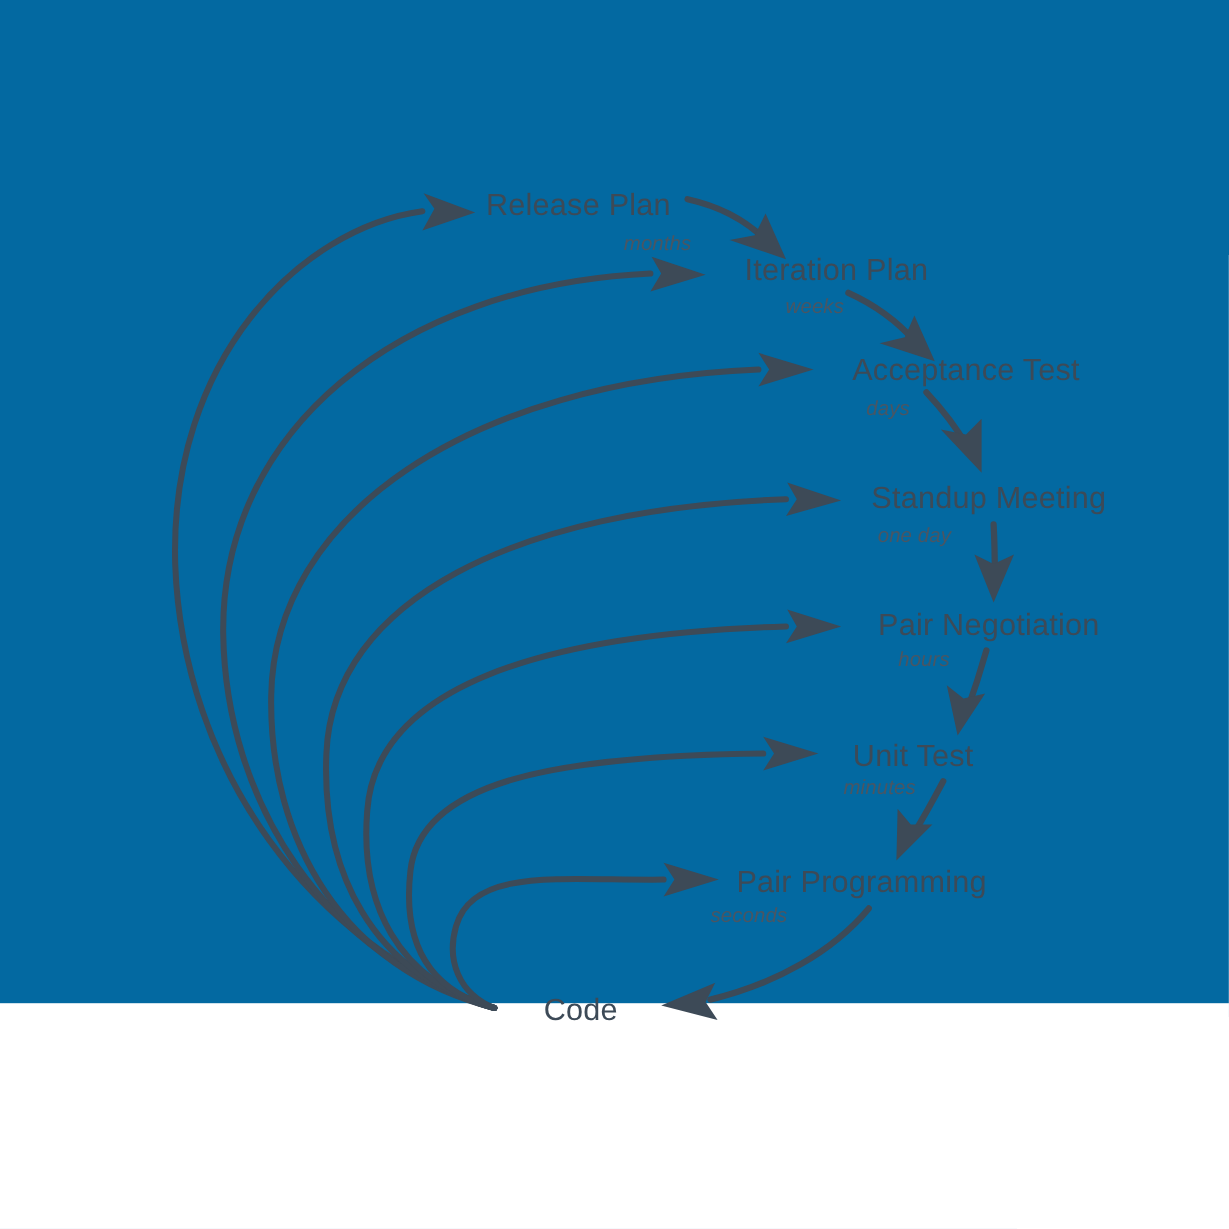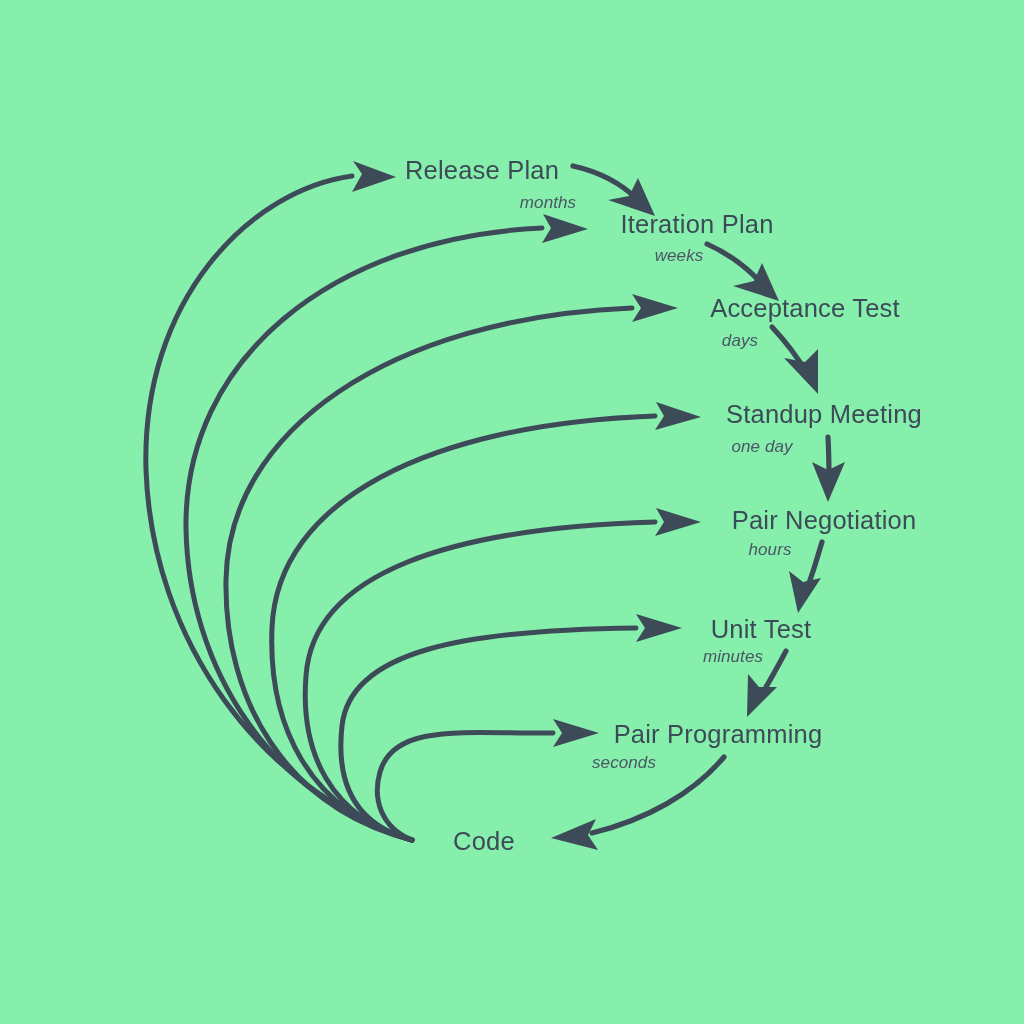--- a/index.html
+++ b/index.html
@@ -11,22 +11,22 @@
   body {
     width: 1024px;
     height: 1024px;
     font-family: "Liberation Sans", sans-serif;
     overflow: hidden;
     position: relative;
   }
   #diagram-root {
     position: relative;
     width: 1024px;
-    height: 1024px;
-    background: #86efac;
+    height: 836px;
+    background: #0369a1;
   }
   svg.canvas {
     position: absolute;
     left: 0;
     top: 0;
     width: 1024px;
     height: 1024px;
     display: block;
   }
   .node-label {

